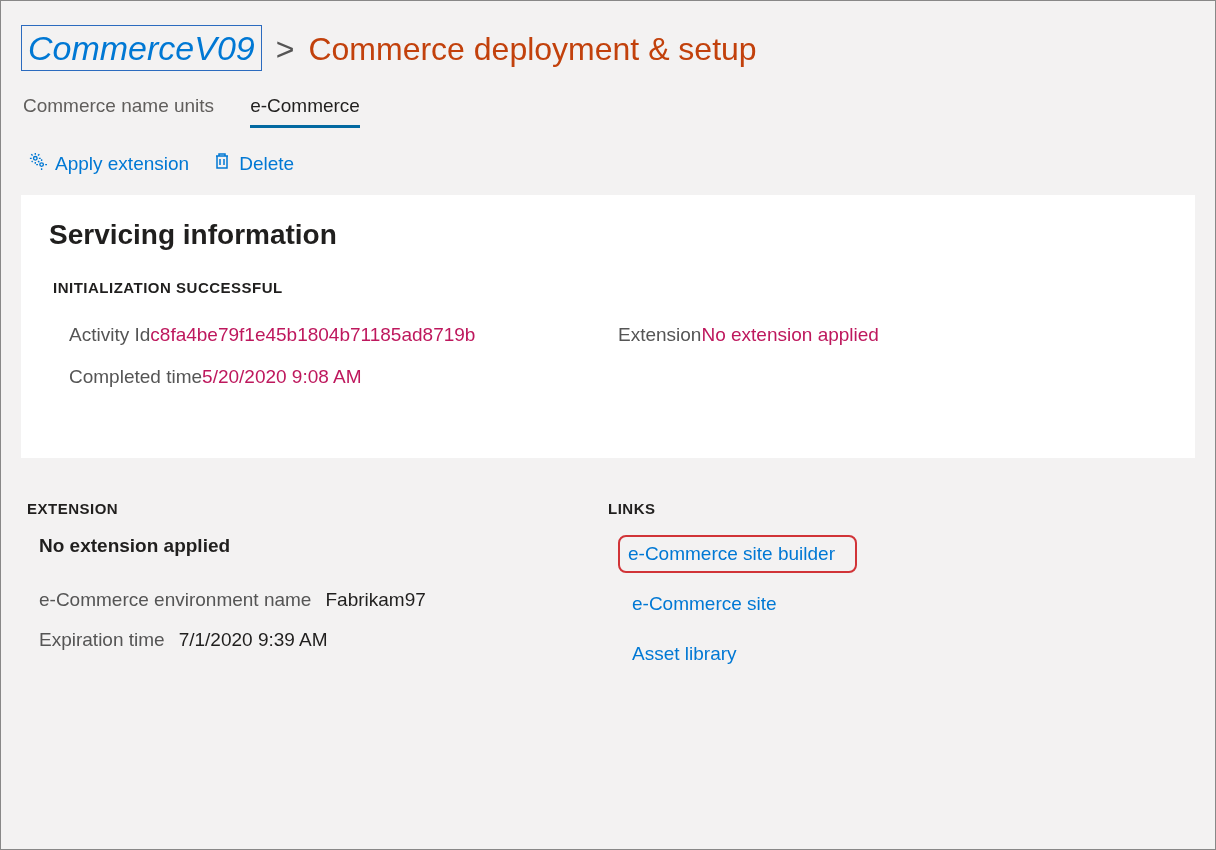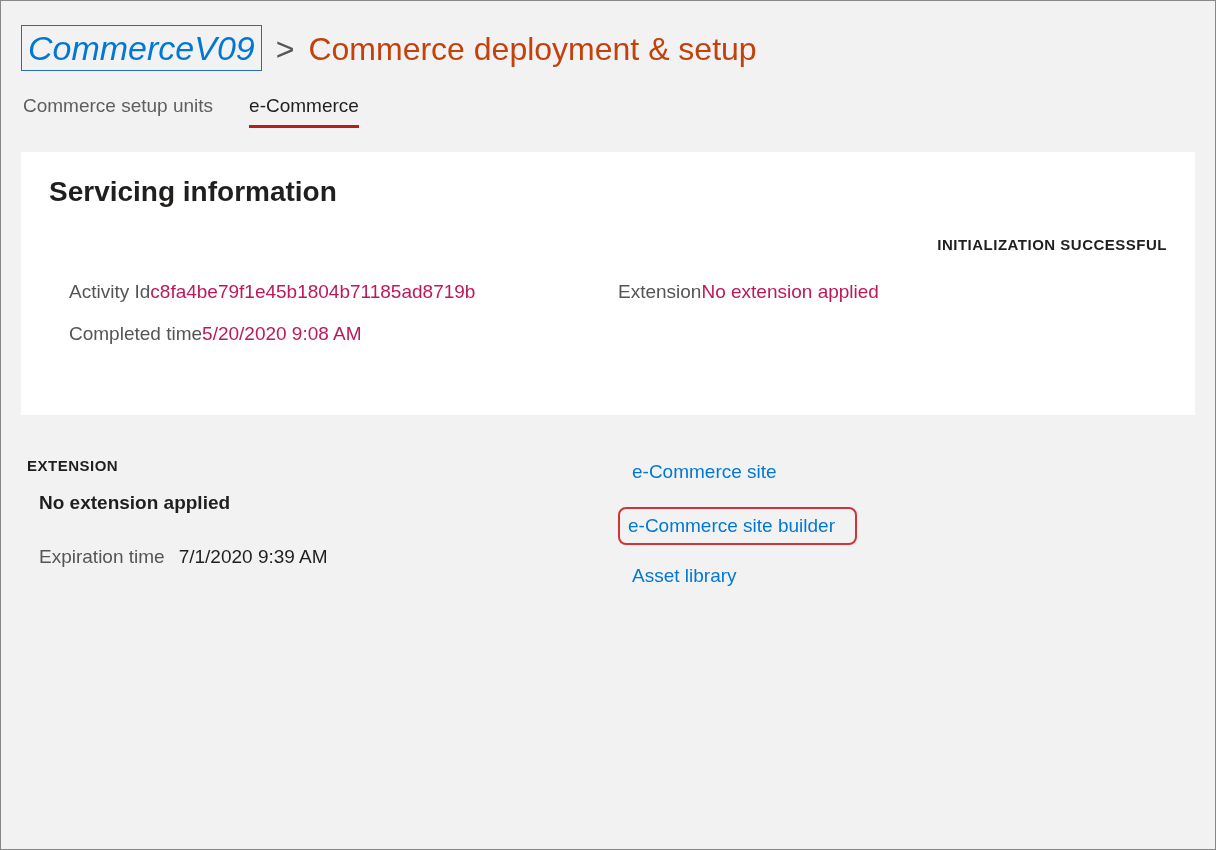--- a/index.html
+++ b/index.html
@@ -53,21 +53,21 @@
     }
     .tab {
       font-size: 19px;
       color: #605e5c;
       padding-bottom: 8px;
       cursor: pointer;
     }
     .tab.active {
       color: #201f1e;
       font-weight: 400;
-      border-bottom: 3px solid #b91c1c;
+      border-bottom: 3px solid #0369a1;
     }
     .toolbar {
       display: flex;
       gap: 24px;
       margin-bottom: 20px;
       padding-left: 8px;
     }
     .toolbar-btn {
       display: flex;
       align-items: center;
@@ -94,21 +94,20 @@
       margin-bottom: 28px;
     }
     .status-heading {
       font-size: 15px;
       font-weight: 700;
       letter-spacing: 0.5px;
       text-transform: uppercase;
       color: #201f1e;
       margin-bottom: 28px;
       padding-left: 4px;
-      text-align: right;
     }
     .info-grid {
       display: flex;
       padding-left: 20px;
     }
     .info-col {
       flex: 1;
     }
     .info-row {
       display: flex;
@@ -181,24 +180,45 @@
 
 <div class="container">
 
   <div class="breadcrumb">
     <span class="breadcrumb-link">CommerceV09</span>
     <span class="breadcrumb-sep">&gt;</span>
     <span class="breadcrumb-current">Commerce deployment &amp; setup</span>
   </div>
 
   <div class="tabs">
-    <div class="tab">Commerce setup units</div>
+    <div class="tab">Commerce name units</div>
     <div class="tab active">e-Commerce</div>
   </div>
 
+  <div class="toolbar">
+    <button class="toolbar-btn">
+      <span>
+        <svg viewBox="0 0 20 20" fill="none" stroke="#0078d4" stroke-width="1.5">
+          <circle cx="7" cy="7" r="2"></circle>
+          <path d="M7 3 L7 1 M7 13 L7 11 M11 7 L13 7 M1 7 L3 7 M10 4 L11.5 2.5 M3 11 L4 10 M10 10 L11.5 11.5 M2.5 2.5 L4 4"></path>
+          <circle cx="14" cy="14" r="2"></circle>
+          <path d="M14 10 L14 8 M14 20 L14 18 M18 14 L20 14 M8 14 L10 14"></path>
+        </svg>
+      </span>
+      <span>Apply extension</span>
+    </button>
+    <button class="toolbar-btn">
+      <span>
+        <svg viewBox="0 0 16 18" fill="none" stroke="#0078d4" stroke-width="1.5">
+          <path d="M2 4 L14 4 M5 4 L5 2 L11 2 L11 4 M3 4 L3 16 L13 16 L13 4 M6 7 L6 13 M10 7 L10 13"></path>
+        </svg>
+      </span>
+      <span>Delete</span>
+    </button>
+  </div>
 
   <div class="card">
     <div class="card-title">Servicing information</div>
     <div class="status-heading">INITIALIZATION SUCCESSFUL</div>
     <div class="info-grid">
       <div class="info-col">
         <div class="info-row">
           <span class="info-label">Activity Id</span>
           <span class="info-value">c8fa4be79f1e45b1804b71185ad8719b</span>
         </div>
@@ -215,27 +235,32 @@
       </div>
     </div>
   </div>
 
   <div class="lower-grid">
     <div class="lower-col">
       <div class="section-heading">EXTENSION</div>
       <div class="section-value">No extension applied</div>
 
       <div class="sys-row">
+        <span class="sys-label">e-Commerce environment name</span>
+        <span class="sys-value">Fabrikam97</span>
+      </div>
+      <div class="sys-row">
         <span class="sys-label">Expiration time</span>
         <span class="sys-value">7/1/2020 9:39 AM</span>
       </div>
     </div>
 
     <div class="lower-col">
+      <div class="section-heading">LINKS</div>
       <div class="links-list">
+        <a class="link-item highlighted">e-Commerce site builder</a>
         <a class="link-item">e-Commerce site</a>
-        <a class="link-item highlighted">e-Commerce site builder</a>
         <a class="link-item">Asset library</a>
       </div>
     </div>
   </div>
 
 </div>
 
 </body></html>

